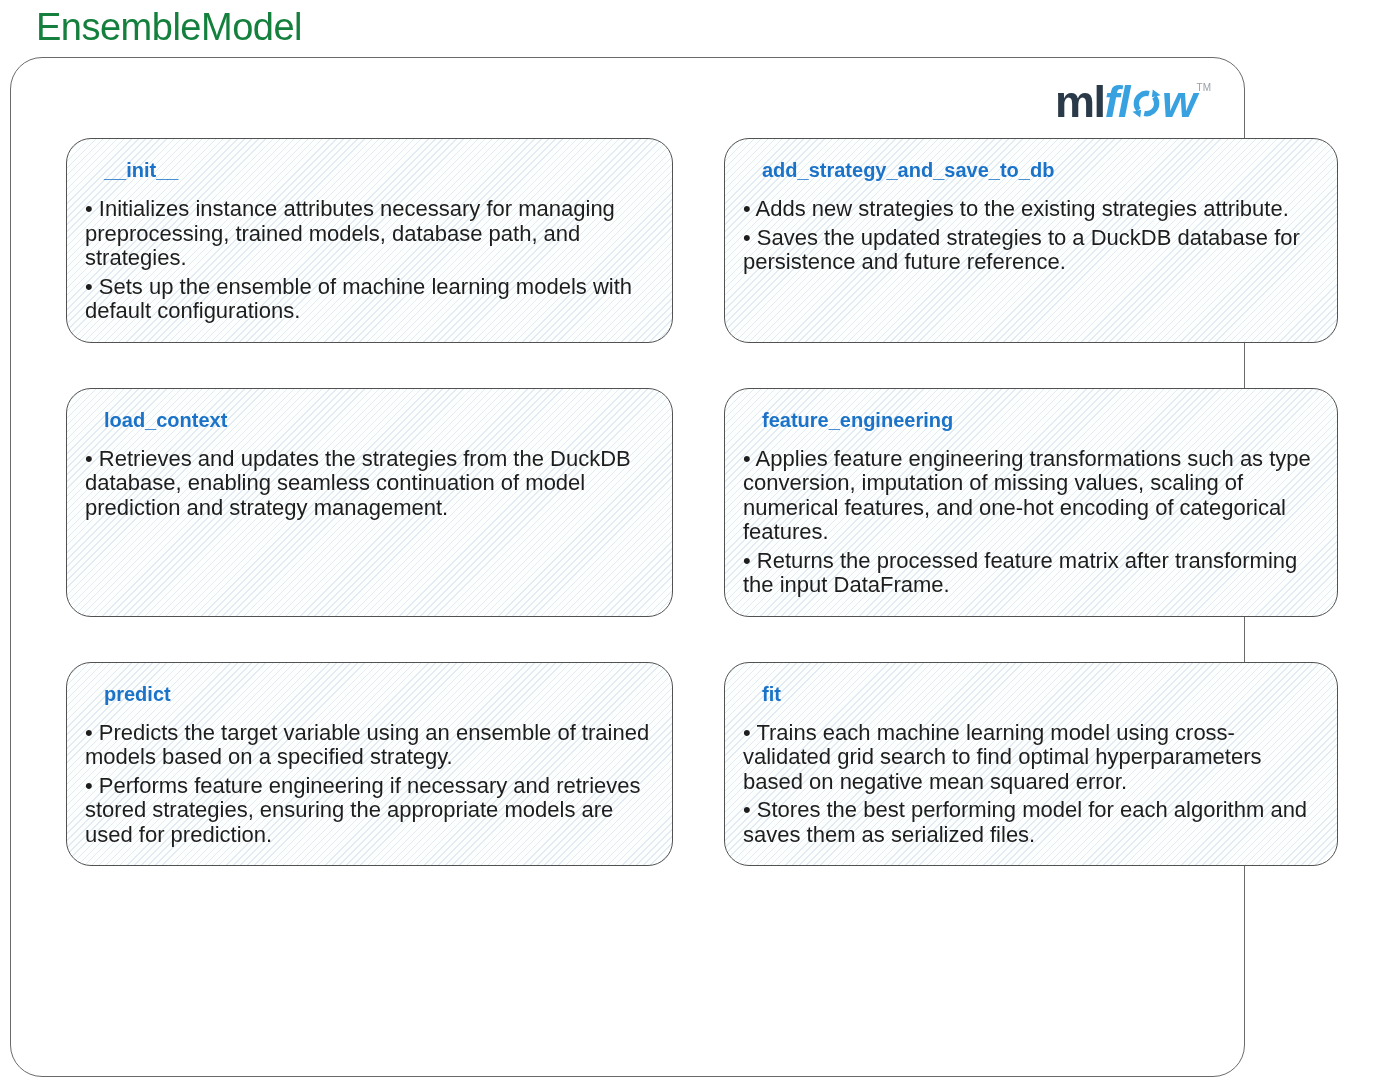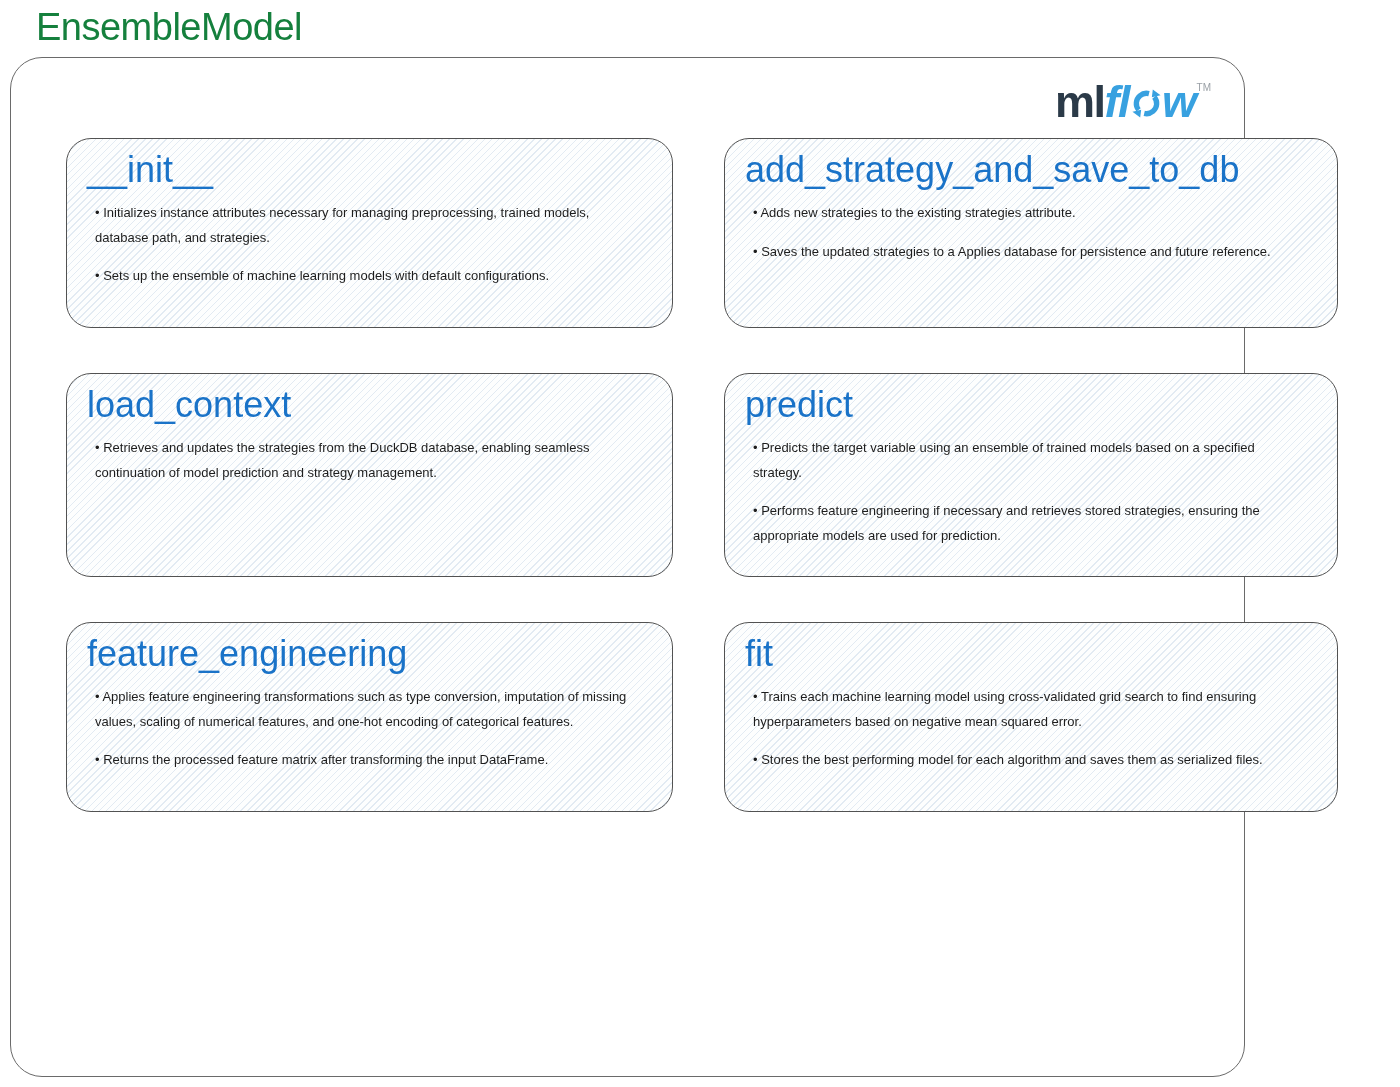--- a/index.html
+++ b/index.html
@@ -89,29 +89,29 @@
     background-color: #fdfefe;
     background-image: repeating-linear-gradient(
       135deg,
       rgba(183, 203, 224, 0.38) 0px,
       rgba(183, 203, 224, 0.38) 1px,
       transparent 1px,
       transparent 5px
     );
   }
   .card h2 {
-    margin: 2px 0 10px 6px;
-    font-size: 36px;
+    margin: 2px 0 10px 23px;
+    font-size: 20px;
     line-height: 34px;
-    font-weight: 400;
+    font-weight: 700;
     color: #1a73c8;
   }
   .card p {
-    margin: 14px;
-    font-size: 13px;
+    margin: 4px;
+    font-size: 22px;
     line-height: 24.5px;
     color: #1d1d1d;
   }
 </style>
 </head>
 <body>
 
 <div class="page-title">EnsembleModel</div>
 
 <div class="frame">
@@ -130,41 +130,41 @@
 
     <section class="card">
       <h2>__init__</h2>
       <p>• Initializes instance attributes necessary for managing preprocessing, trained models, database path, and strategies.</p>
       <p>• Sets up the ensemble of machine learning models with default configurations.</p>
     </section>
 
     <section class="card">
       <h2>add_strategy_and_save_to_db</h2>
       <p>• Adds new strategies to the existing strategies attribute.</p>
-      <p>• Saves the updated strategies to a Applies database for persistence and future reference.</p>
+      <p>• Saves the updated strategies to a DuckDB database for persistence and future reference.</p>
     </section>
 
     <section class="card">
       <h2>load_context</h2>
       <p>• Retrieves and updates the strategies from the DuckDB database, enabling seamless continuation of model prediction and strategy management.</p>
     </section>
 
 
     <section class="card">
+      <h2>feature_engineering</h2>
+      <p>• Applies feature engineering transformations such as type conversion, imputation of missing values, scaling of numerical features, and one-hot encoding of categorical features.</p>
+      <p>• Returns the processed feature matrix after transforming the input DataFrame.</p>
+    </section>
+
+    <section class="card">
       <h2>predict</h2>
       <p>• Predicts the target variable using an ensemble of trained models based on a specified strategy.</p>
       <p>• Performs feature engineering if necessary and retrieves stored strategies, ensuring the appropriate models are used for prediction.</p>
     </section>
 
     <section class="card">
-      <h2>feature_engineering</h2>
-      <p>• Applies feature engineering transformations such as type conversion, imputation of missing values, scaling of numerical features, and one-hot encoding of categorical features.</p>
-      <p>• Returns the processed feature matrix after transforming the input DataFrame.</p>
-    </section>
-
-    <section class="card">
       <h2>fit</h2>
-      <p>• Trains each machine learning model using cross-validated grid search to find ensuring hyperparameters based on negative mean squared error.</p>
+      <p>• Trains each machine learning model using cross-validated grid search to find optimal hyperparameters based on negative mean squared error.</p>
       <p>• Stores the best performing model for each algorithm and saves them as serialized files.</p>
     </section>
 
   </div>
 </div>
 
 </body></html>

